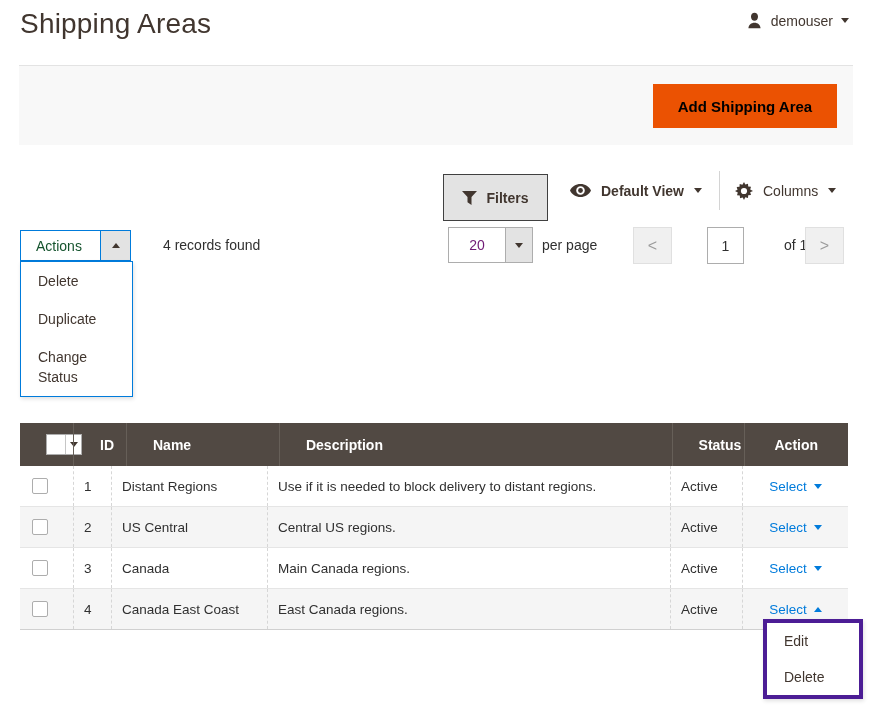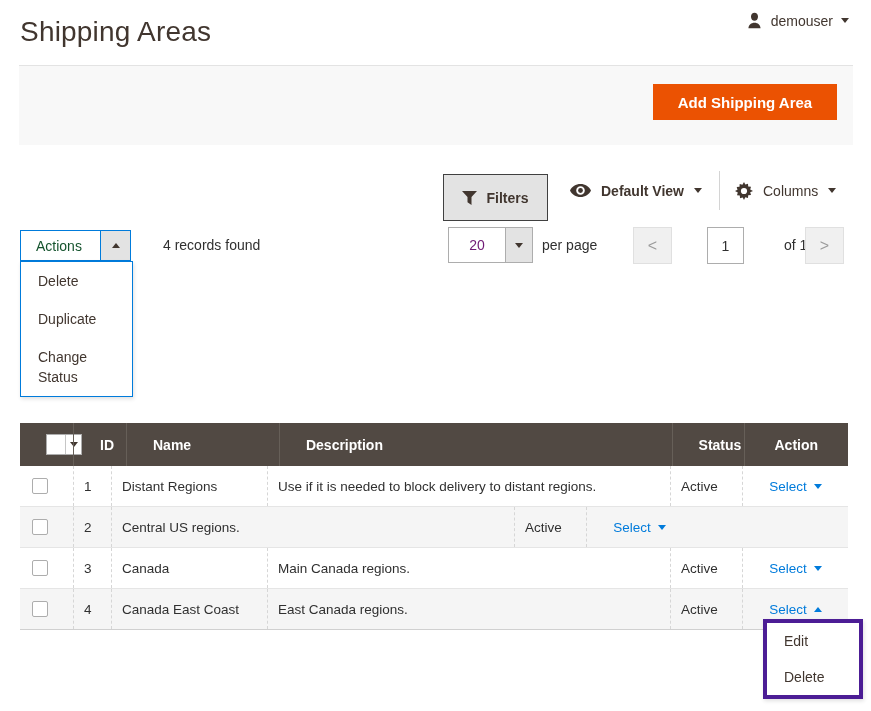--- a/index.html
+++ b/index.html
@@ -2,27 +2,27 @@
 <html><head>
 <meta charset="utf-8">
 <style>
   * { margin:0; padding:0; box-sizing:border-box; }
   html,body { background:#fff; }
   body { font-family:"Liberation Sans", sans-serif; color:#303030; }
   .page { position:relative; width:871px; height:711px; background:#fff; overflow:hidden; }
   .abs { position:absolute; }
 
   
-  .page-title { left:20px; top:8px; font-size:28px; font-weight:400; color:#41362f; letter-spacing:.2px;margin-top:8px; }
+  .page-title { left:20px; top:8px; font-size:28px; font-weight:400; color:#41362f; letter-spacing:.2px; }
   .user-menu { right:22px; top:12px; display:flex; align-items:center; gap:8px; cursor:pointer; }
   .user-menu .uname { font-size:14px; color:#41362f; }
 
   
   .band { left:19px; top:65px; width:834px; height:80px; background:#f8f8f8; border-top:1px solid #e3e3e3; }
-  .add-btn { left:653px; top:84px; width:184px; height:36px; background:#eb5202; color:#ffffff;
+  .add-btn { left:653px; top:84px; width:184px; height:44px; background:#eb5202; color:#000000;
              font-size:15px; font-weight:700; border:1px solid #eb5202; display:flex;
              align-items:center; justify-content:center; cursor:pointer; }
 
   
   .filters-btn { left:443px; top:174px; width:105px; height:47px; background:#e3e3e3;
                  border:1px solid #404040; display:flex; align-items:center; justify-content:center;
                  gap:9px; font-size:14px; font-weight:600; color:#41362f; cursor:pointer; }
   .view-control { left:570px; top:174px; height:33px; display:flex; align-items:center; gap:10px;
                   font-size:14px; color:#41362f; cursor:pointer;font-weight:bold; }
   .toolbar-divider { left:719px; top:171px; width:1px; height:39px; background:#d4d4d4; }
@@ -205,20 +205,21 @@
           <span class="caret-down caret-blue-down"></span>
         </span>
       </div>
     </div>
 
     <div class="grid-row alt">
       <div class="cell col-cb">
           <span class="checkbox"></span>
         </div>
       <div class="cell col-id">2</div>
+      <div class="cell col-name">US Central</div>
       <div class="cell col-desc">Central US regions.</div>
       <div class="cell col-status">Active</div>
       <div class="cell col-action">
         <span class="select-link" style="margin:0 auto;">
           <span>Select</span>
           <span class="caret-down caret-blue-down"></span>
         </span>
       </div>
     </div>
 

